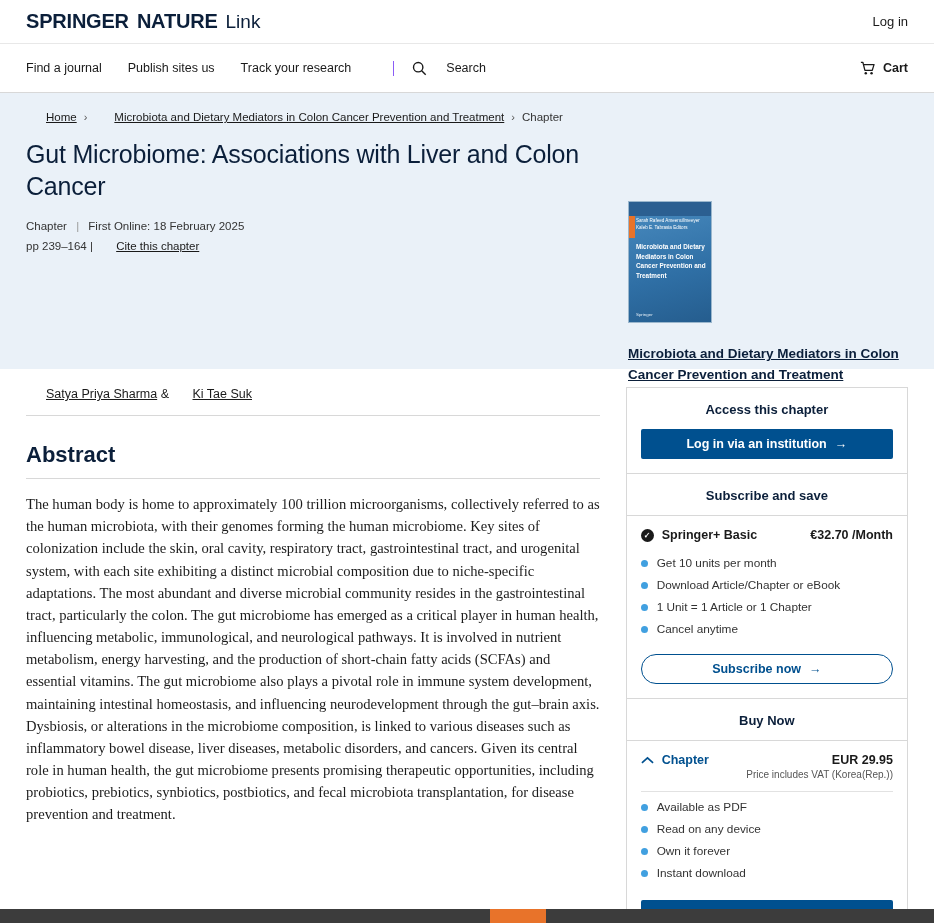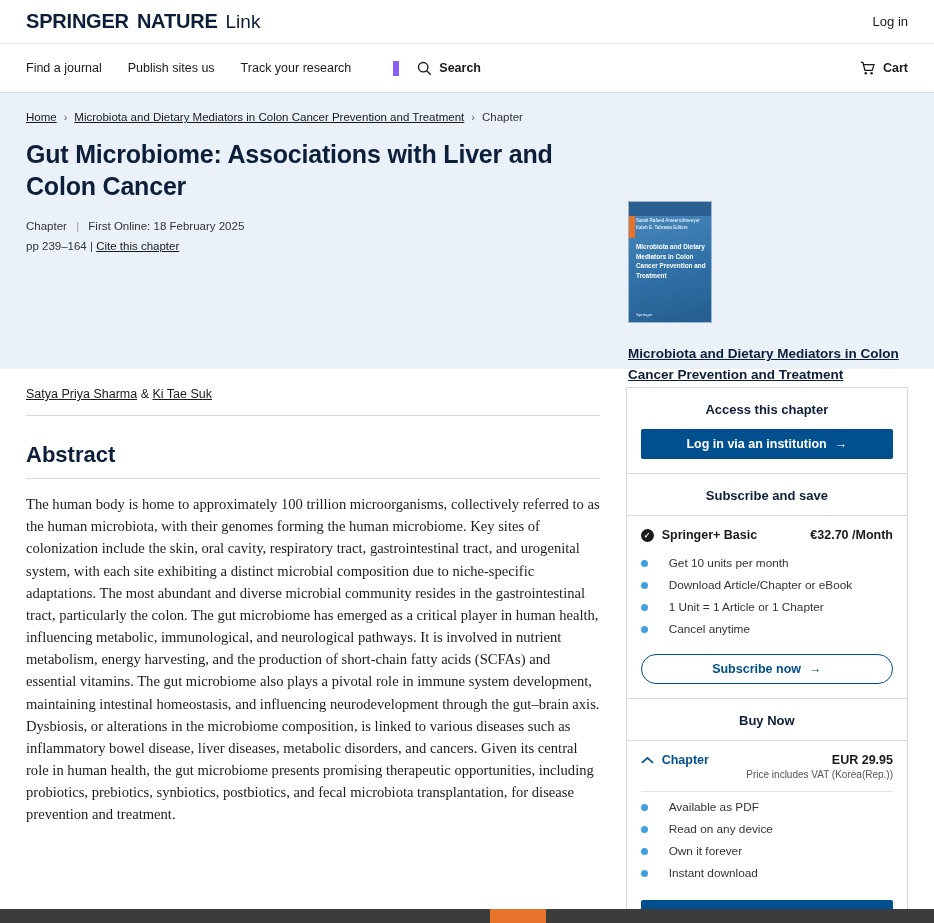--- a/index.html
+++ b/index.html
@@ -51,26 +51,25 @@
     padding: 0 26px;
     border-bottom: 1px solid #d8d8d8;
     background: #fff;
   }
   .nav-left { display: flex; align-items: center; gap: 26px; }
   .nav-item {
     font-family: "Liberation Sans", sans-serif;
     font-size: 12.5px; color: #1a1a1a; cursor: pointer; white-space: nowrap;
   }
   .nav-search {
-    display: flex; align-items: center; gap: 7px;
+    display: flex; align-items: center; gap: 19px;
     margin-left: 16px;
     padding-left: 18px;
-    border-left: 6px solid #8b5cf6;
+    border-left: 1px solid #8b5cf6;
     cursor: pointer;
-    font-weight: bold;
   }
   .nav-search .label {
     font-family: "Liberation Sans", sans-serif; font-size: 12.5px; color: #1a1a1a;
   }
   .nav-right { display: flex; align-items: center; gap: 7px; cursor: pointer; }
   .nav-right .label {
     font-family: "Liberation Sans", sans-serif; font-size: 12.5px; font-weight: 700; color: #1a1a1a;
   }
   .icon { display: inline-flex; align-items: center; justify-content: center; }
 
@@ -86,21 +85,21 @@
     font-size: 11.5px; color: #1a1a1a;
     display: flex; align-items: center; gap: 7px; flex-wrap: wrap;
   }
   .breadcrumb a { color: #1a1a1a; text-decoration: underline; cursor: pointer; }
   .breadcrumb .sep { color: #555; font-size: 11px; }
   .breadcrumb .current { color: #333; }
 
   .hero-title {
     margin: 16px 0 0 0;
     font-family: "Liberation Sans", sans-serif;
-    font-weight: 700;
+    font-weight: 400;
     font-size: 25px;
     line-height: 1.26;
     color: #0b1f3a;
     max-width: 575px;
     letter-spacing: -0.2px;
   }
   .hero-meta {
     margin-top: 18px;
     font-family: "Liberation Sans", sans-serif;
     font-size: 11.5px;
@@ -244,21 +243,21 @@
     font-weight: 700; font-size: 12.5px; color: #1a1a1a;
   }
   .price-right {
     font-family: "Liberation Sans", sans-serif;
     font-weight: 700; font-size: 12.5px; color: #1a1a1a;
   }
   ul.feat {
     list-style: none; margin: 4px 0 0 0; padding: 0 14px 2px 14px;
   }
   ul.feat li {
-    display: flex; align-items: flex-start; gap: 21px;
+    display: flex; align-items: flex-start; gap: 9px;
     font-family: "Liberation Sans", sans-serif;
     font-size: 11.8px; color: #333;
     padding: 4px 0;
   }
   .dot {
     width: 7px; height: 7px; border-radius: 50%;
     background: #41a0e0; flex: none; margin-top: 4px;
   }
   .chk {
     width: 13px; height: 13px; border-radius: 50%;
@@ -289,21 +288,21 @@
 
   
   .bottom-strip {
     position: absolute; left: 0; bottom: 0; width: 934px; height: 14px;
     background: #3c3c3c;
   }
   .bottom-strip .accent {
     position: absolute; left: 490px; top: 0; width: 56px; height: 14px;
     background: #e8732a;
   }
-  a { color: inherit; }
+  a { color: inherit; margin-left: 20px; }
 </style>
 </head>
 <body>
 
 <div class="page">
 
   <div class="topbar">
     <div class="brand">
       <span class="brand-springer">SPRINGER</span>
       <span class="brand-nature">NATURE</span>

